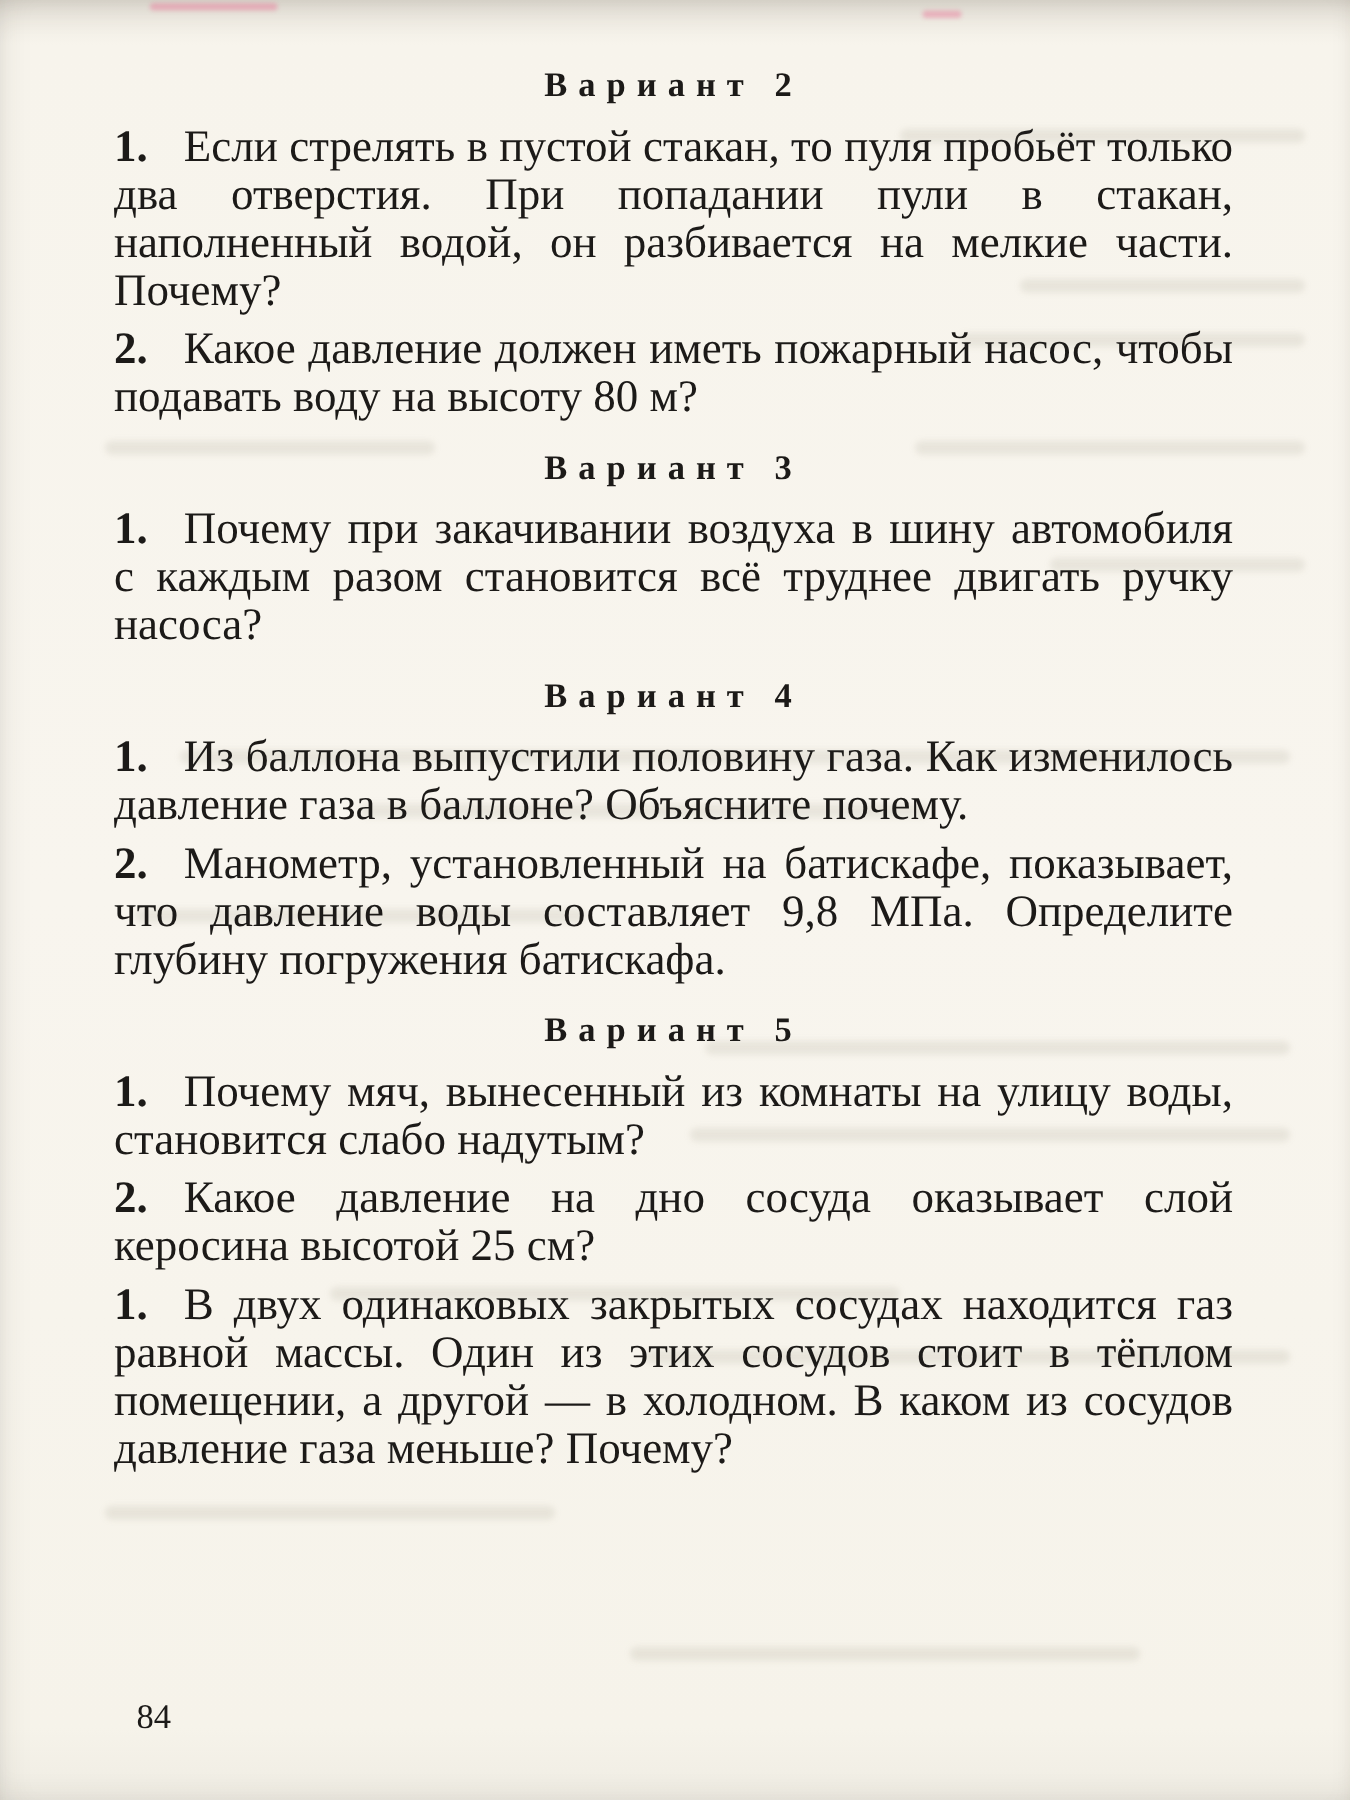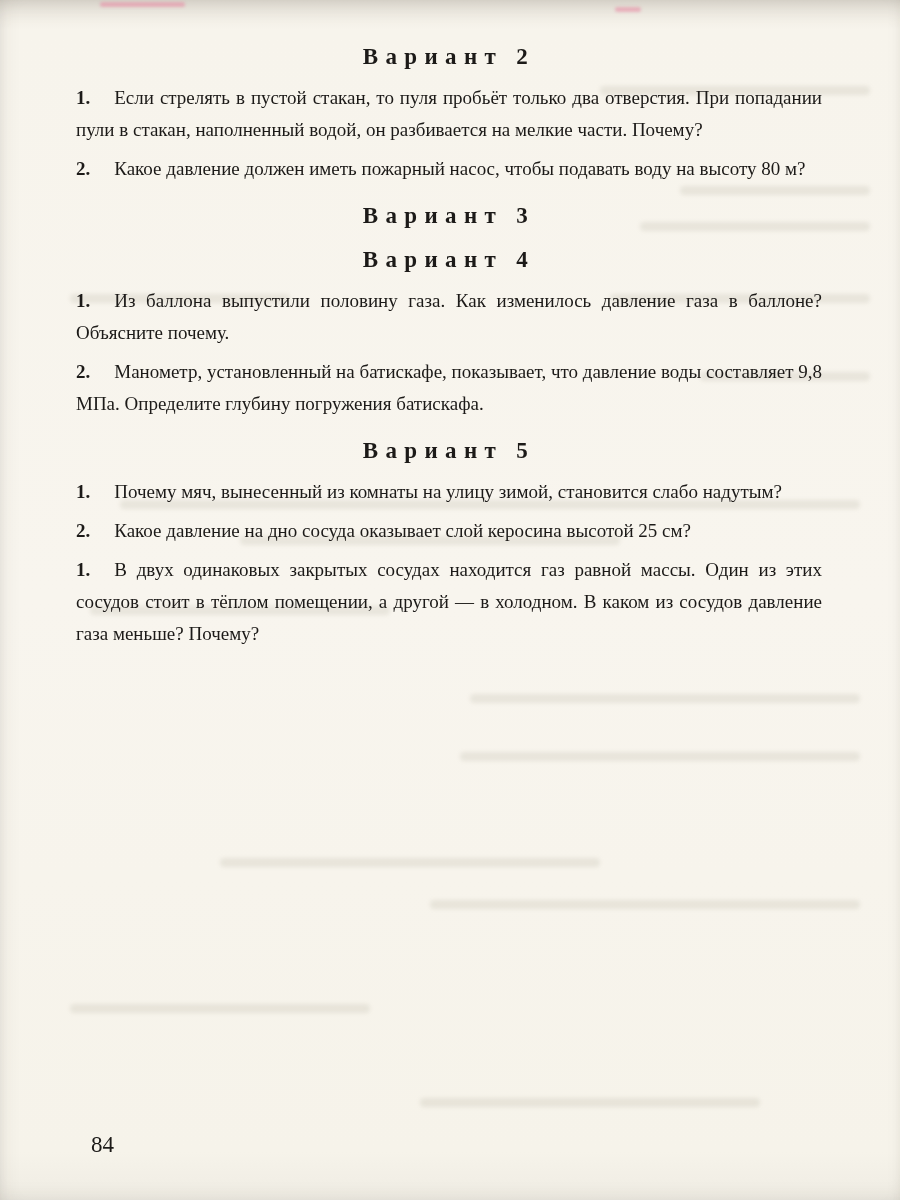--- a/index.html
+++ b/index.html
@@ -44,21 +44,21 @@
   .variant-title {
     text-align: center;
     font-size: 23px;
     font-weight: bold;
     letter-spacing: 0.32em;
     margin: 18px 0 12px;
     white-space: nowrap;
   }
   .variant:first-child .variant-title { margin-top: 0; }
   .problem {
-    font-size: 19px;
+    font-size: 30px;
     line-height: 32px;
     text-align: justify;
     margin: 5px 0 7px;
     hyphens: auto;
     -webkit-hyphens: auto;
   }
   .pnum {
     font-weight: bold;
     padding-right: 24px;
   }
@@ -98,31 +98,32 @@
   <main class="content">
 
     <section class="variant">
       <h2 class="variant-title">Вариант 2</h2>
       <p class="problem"><span class="pnum">1.</span><span class="ptext">Если стрелять в пустой стакан, то пуля пробьёт только два отверстия. При попадании пули в стакан, наполненный водой, он разбивается на мелкие части. Почему?</span></p>
       <p class="problem"><span class="pnum">2.</span><span class="ptext">Какое давление должен иметь пожарный насос, чтобы подавать воду на высоту 80 м?</span></p>
     </section>
 
     <section class="variant">
       <h2 class="variant-title">Вариант 3</h2>
+      <p class="problem"><span class="pnum">1.</span><span class="ptext">Почему при закачивании воздуха в шину автомобиля с каждым разом становится всё труднее двигать ручку насоса?</span></p>
     </section>
 
     <section class="variant">
       <h2 class="variant-title">Вариант 4</h2>
       <p class="problem"><span class="pnum">1.</span><span class="ptext">Из баллона выпустили половину газа. Как изменилось давление газа в баллоне? Объясните почему.</span></p>
       <p class="problem"><span class="pnum">2.</span><span class="ptext">Манометр, установленный на батискафе, показывает, что давление воды составляет 9,8 МПа. Определите глубину погружения батискафа.</span></p>
     </section>
 
     <section class="variant">
       <h2 class="variant-title">Вариант 5</h2>
-      <p class="problem"><span class="pnum">1.</span><span class="ptext">Почему мяч, вынесенный из комнаты на улицу зимой, становится слабо надутым?</span></p>
+      <p class="problem"><span class="pnum">1.</span><span class="ptext">Почему мяч, вынесенный из комнаты на улицу воды, становится слабо надутым?</span></p>
       <p class="problem"><span class="pnum">2.</span><span class="ptext">Какое давление на дно сосуда оказывает слой керосина высотой 25 см?</span></p>
     </section>
 
     <section class="variant">
       <p class="problem"><span class="pnum">1.</span><span class="ptext">В двух одинаковых закрытых сосудах находится газ равной массы. Один из этих сосудов стоит в тёплом помещении, а другой — в холодном. В каком из сосудов давление газа меньше? Почему?</span></p>
     </section>
 
   </main>
 
   <div class="page-number">84</div>

